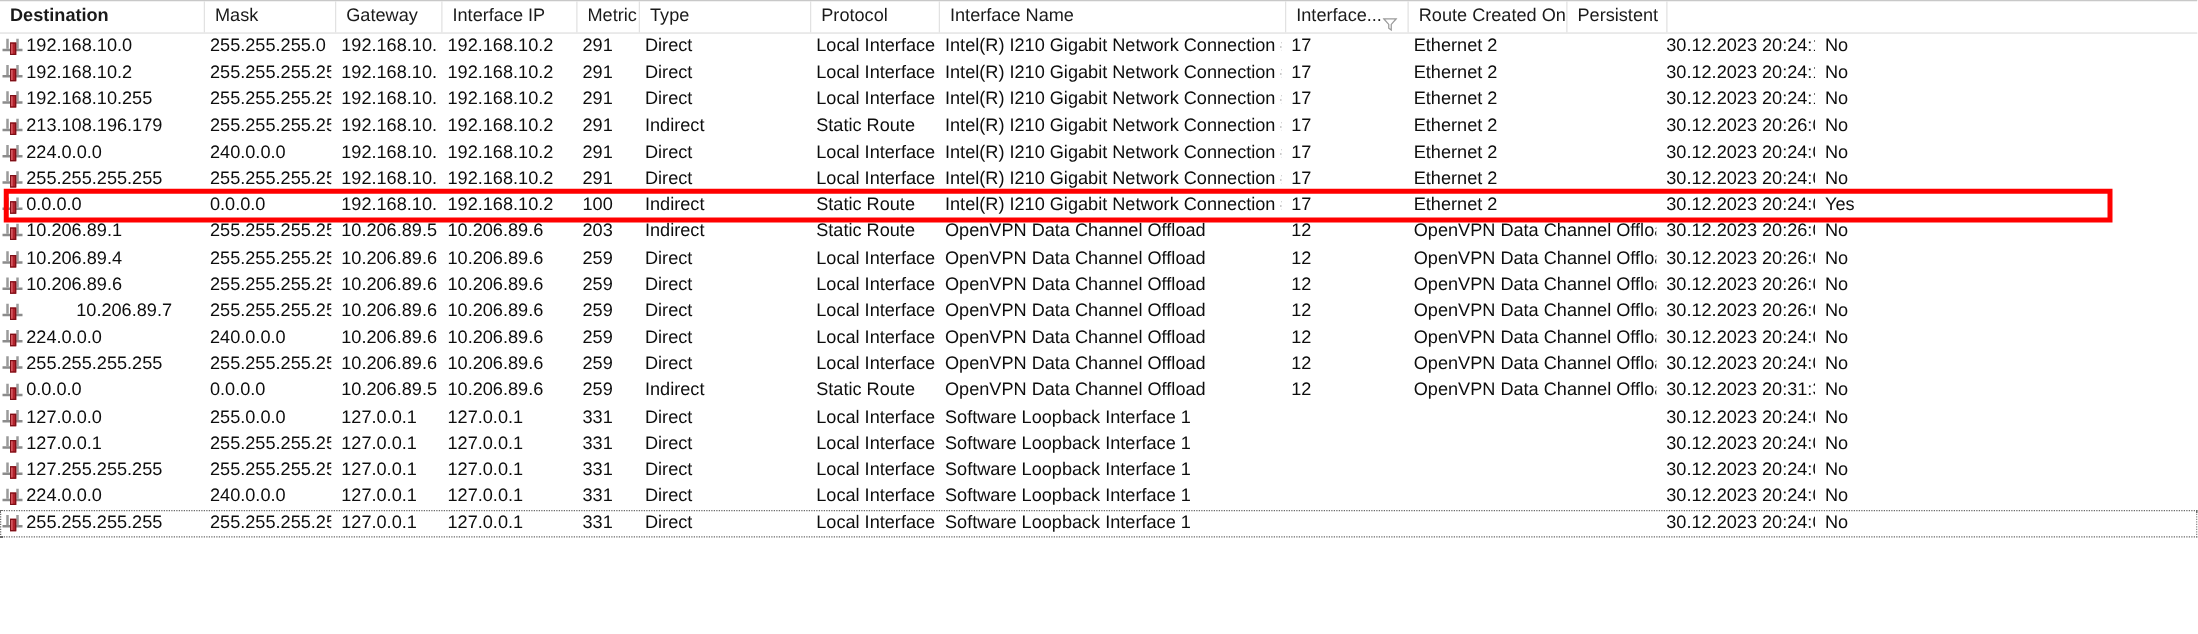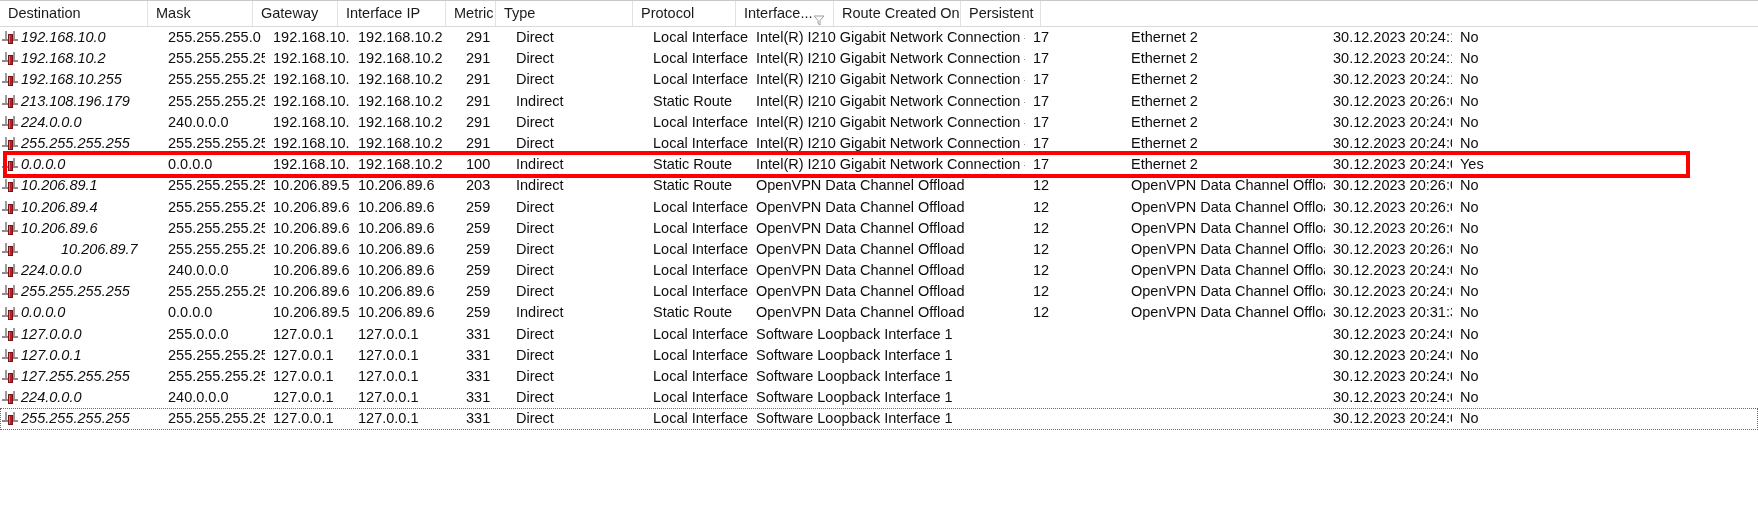--- a/index.html
+++ b/index.html
@@ -68,21 +68,21 @@
   .cell {
     height: 21.2px;
     line-height: 21.2px;
     font-size: 14.5px;
     color: #0d0d0d;
     padding-left: 8px;
     white-space: nowrap;
     overflow: hidden;
     flex: 0 0 auto;
   }
-  .cell.first { padding-left: 2px; display: flex; align-items: center; font-style: italic; }
+  .cell.first { padding-left: 2px; display: flex; align-items: center; }
   .row.focused {
     outline: 1px dotted #6b6b6b;
     outline-offset: -1px;
   }
 
   
   .route-icon {
     position: relative;
     width: 16px; height: 15px;
     margin-right: 3px;
@@ -115,40 +115,43 @@
     pointer-events: none;
     z-index: 30;
   }
 </style>
 </head>
 <body>
 
 <div id="route-table-panel">
 
   <div class="hdr-row" id="header-row">
-      <div class="hdr-cell" style="width: 148px;">
+      <div class="hdr-cell" style="width: 164px; font-weight: bold;">
         <span class="hdr-label">Destination</span>
       </div>
       <div class="hdr-cell" style="width: 105px; align-items: center;">
         <span class="hdr-label">Mask</span>
       </div>
       <div class="hdr-cell" style="width: 85px;">
         <span class="hdr-label">Gateway</span>
       </div>
       <div class="hdr-cell" style="width: 108px;">
         <span class="hdr-label">Interface IP</span>
       </div>
       <div class="hdr-cell" style="width: 50px;">
         <span class="hdr-label">Metric</span>
       </div>
       <div class="hdr-cell" style="width: 137px;">
         <span class="hdr-label">Type</span>
       </div>
       <div class="hdr-cell" style="width: 103px;">
         <span class="hdr-label">Protocol</span>
+      </div>
+      <div class="hdr-cell" style="width: 277px;">
+        <span class="hdr-label">Interface Name</span>
       </div>
       <div class="hdr-cell" style="width: 98px;">
         <span class="hdr-label">Interface...</span>
         <span class="sort-glyph"><svg width="12" height="12" viewBox="0 0 12 12">
             <path d="M1 2 L11 2 L7 6.5 L7 11 L5 9.5 L5 6.5 Z" fill="none" stroke="#7a7a7a" stroke-width="1"></path>
           </svg></span>
       </div>
       <div class="hdr-cell" style="width: 127px;">
         <span class="hdr-label">Route Created On</span>
       </div>

